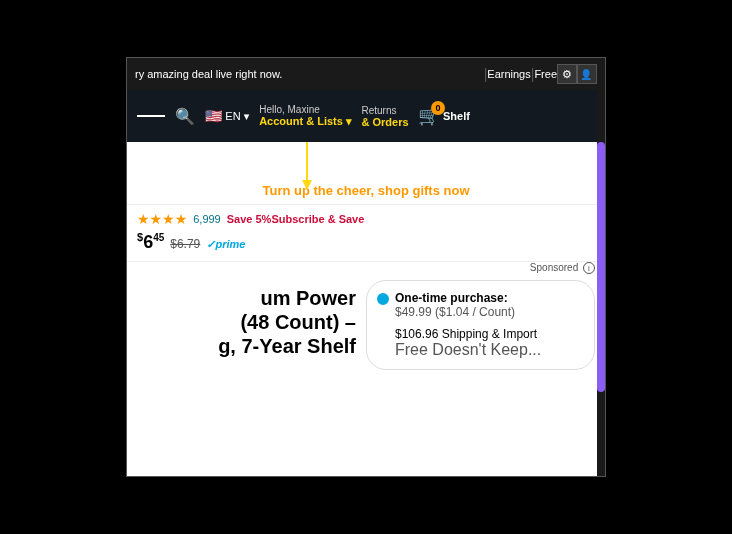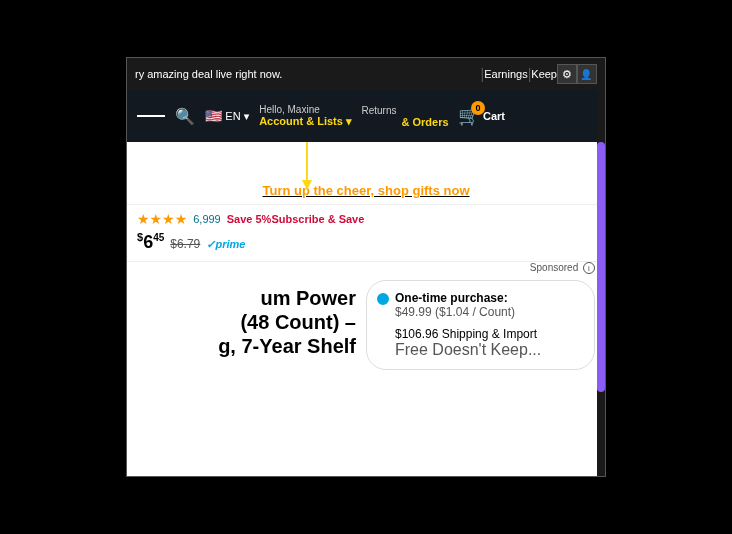--- a/index.html
+++ b/index.html
@@ -108,21 +108,20 @@
       cursor: pointer;
     }
     .returns-top {
       color: #ccc;
       font-size: 10px;
     }
     .returns-bottom {
       color: #FFD814;
       font-size: 11px;
       font-weight: bold;
-      margin-left: 40px;
     }
     .cart-section {
       display: flex;
       align-items: center;
       gap: 2px;
       cursor: pointer;
       color: #fff;
       font-size: 11px;
       font-weight: bold;
     }
@@ -313,40 +312,39 @@
     .scrollbar-thumb {
       position: absolute;
       top: 20%;
       width: 100%;
       height: 60%;
       background: #8b5cf6;
       border-radius: 4px;
     }
     .relative-wrap {
       position: relative;
-      text-decoration: underline;
     }
     .arrow-svg {
       position: absolute;
       left: 120px;
       top: 0;
       pointer-events: none;
     }
   </style>
 </head>
 <body>
 
 <div class="browser-window">
 
   <div class="top-bar">
     <span class="top-bar-left">ry amazing deal live right now.</span>
     <span class="top-bar-divider">|</span>
     <span class="top-bar-link">Earnings</span>
     <span class="top-bar-divider">|</span>
-    <span class="top-bar-link">Keep</span>
+    <span class="top-bar-link">Free</span>
     <div class="top-bar-icon">
       <span>⚙</span>
     </div>
     <div class="top-bar-icon">
       <span style="color:#fff;font-size:10px;">👤</span>
     </div>
   </div>
 
   <div class="nav-bar">
     <div class="nav-logo-placeholder"></div>
@@ -365,21 +363,21 @@
     </div>
     <div class="returns-section">
       <span class="returns-top">Returns</span>
       <span class="returns-bottom">&amp; Orders</span>
     </div>
     <div class="cart-section">
       <div class="cart-icon">
         🛒
         <div class="cart-count">0</div>
       </div>
-      <span>Cart</span>
+      <span>Shelf</span>
     </div>
   </div>
 
   <div class="annotation-area relative-wrap">
     <svg class="arrow-svg" width="120" height="65">
       <line x1="60" y1="0" x2="60" y2="40" stroke="#FFD814" stroke-width="2"></line>
       <polygon points="55,38 65,38 60,48" fill="#FFD814"></polygon>
     </svg>
     <div class="annotation-text">Turn up the cheer, shop gifts now</div>
   </div>

